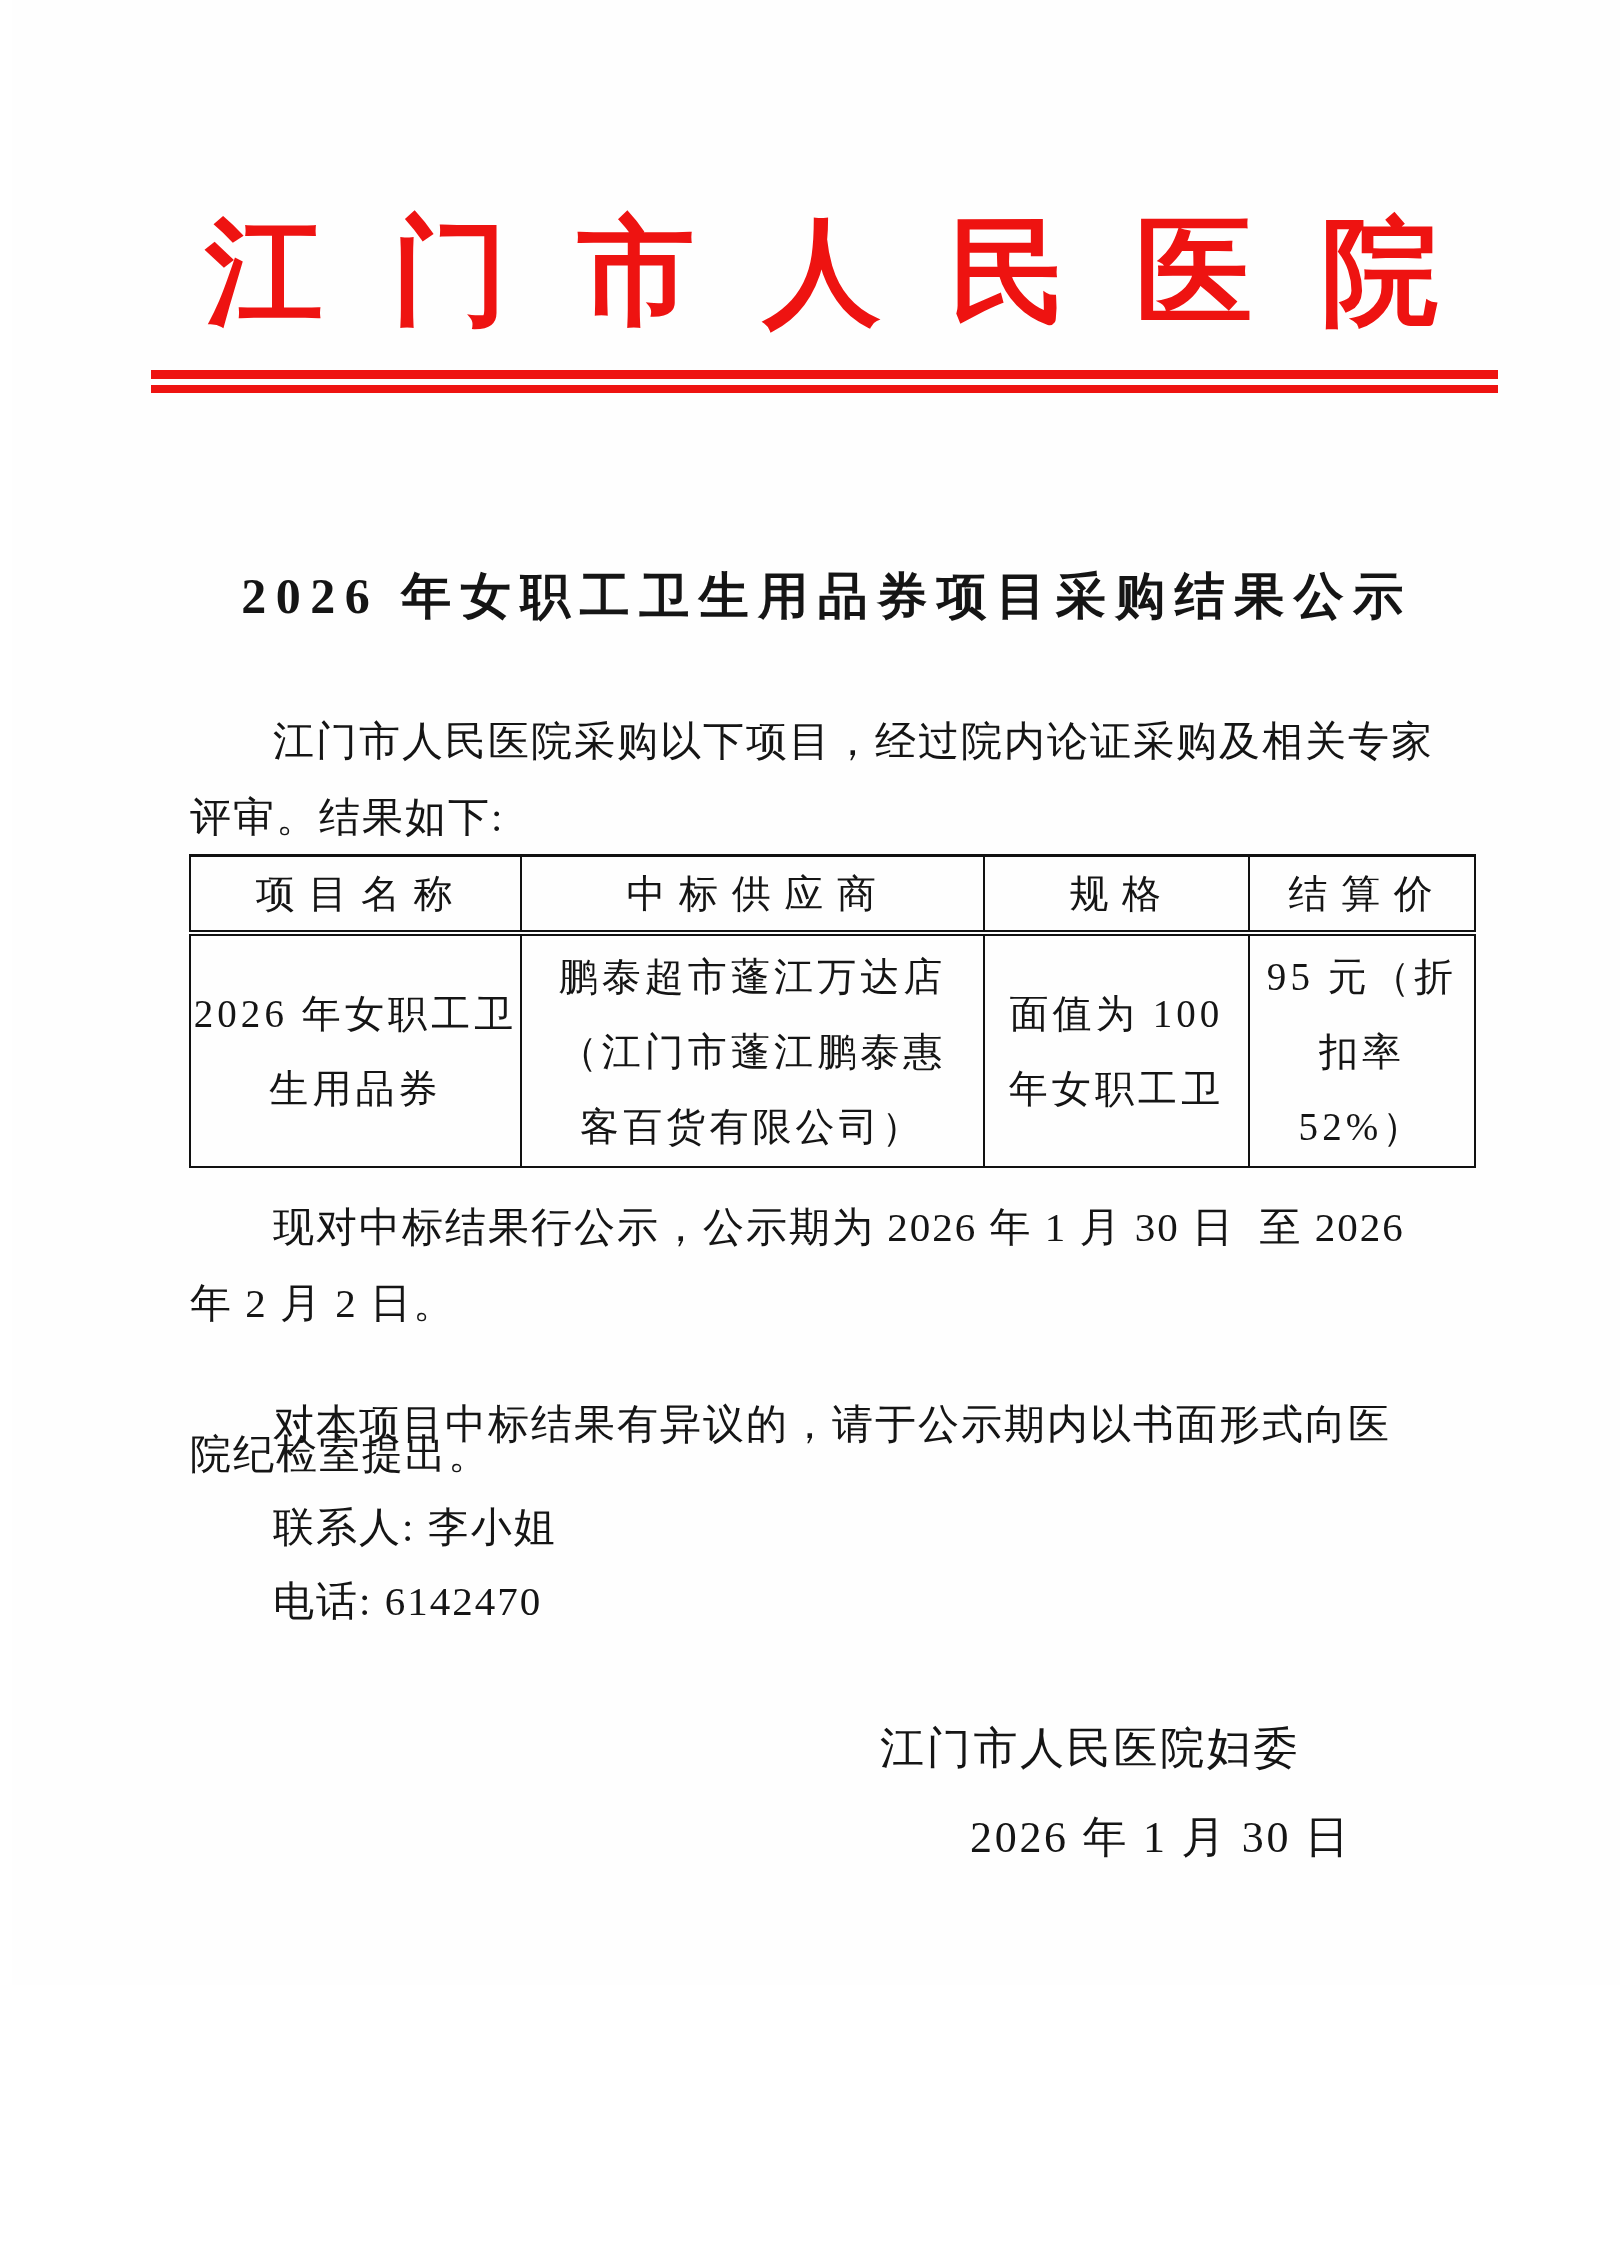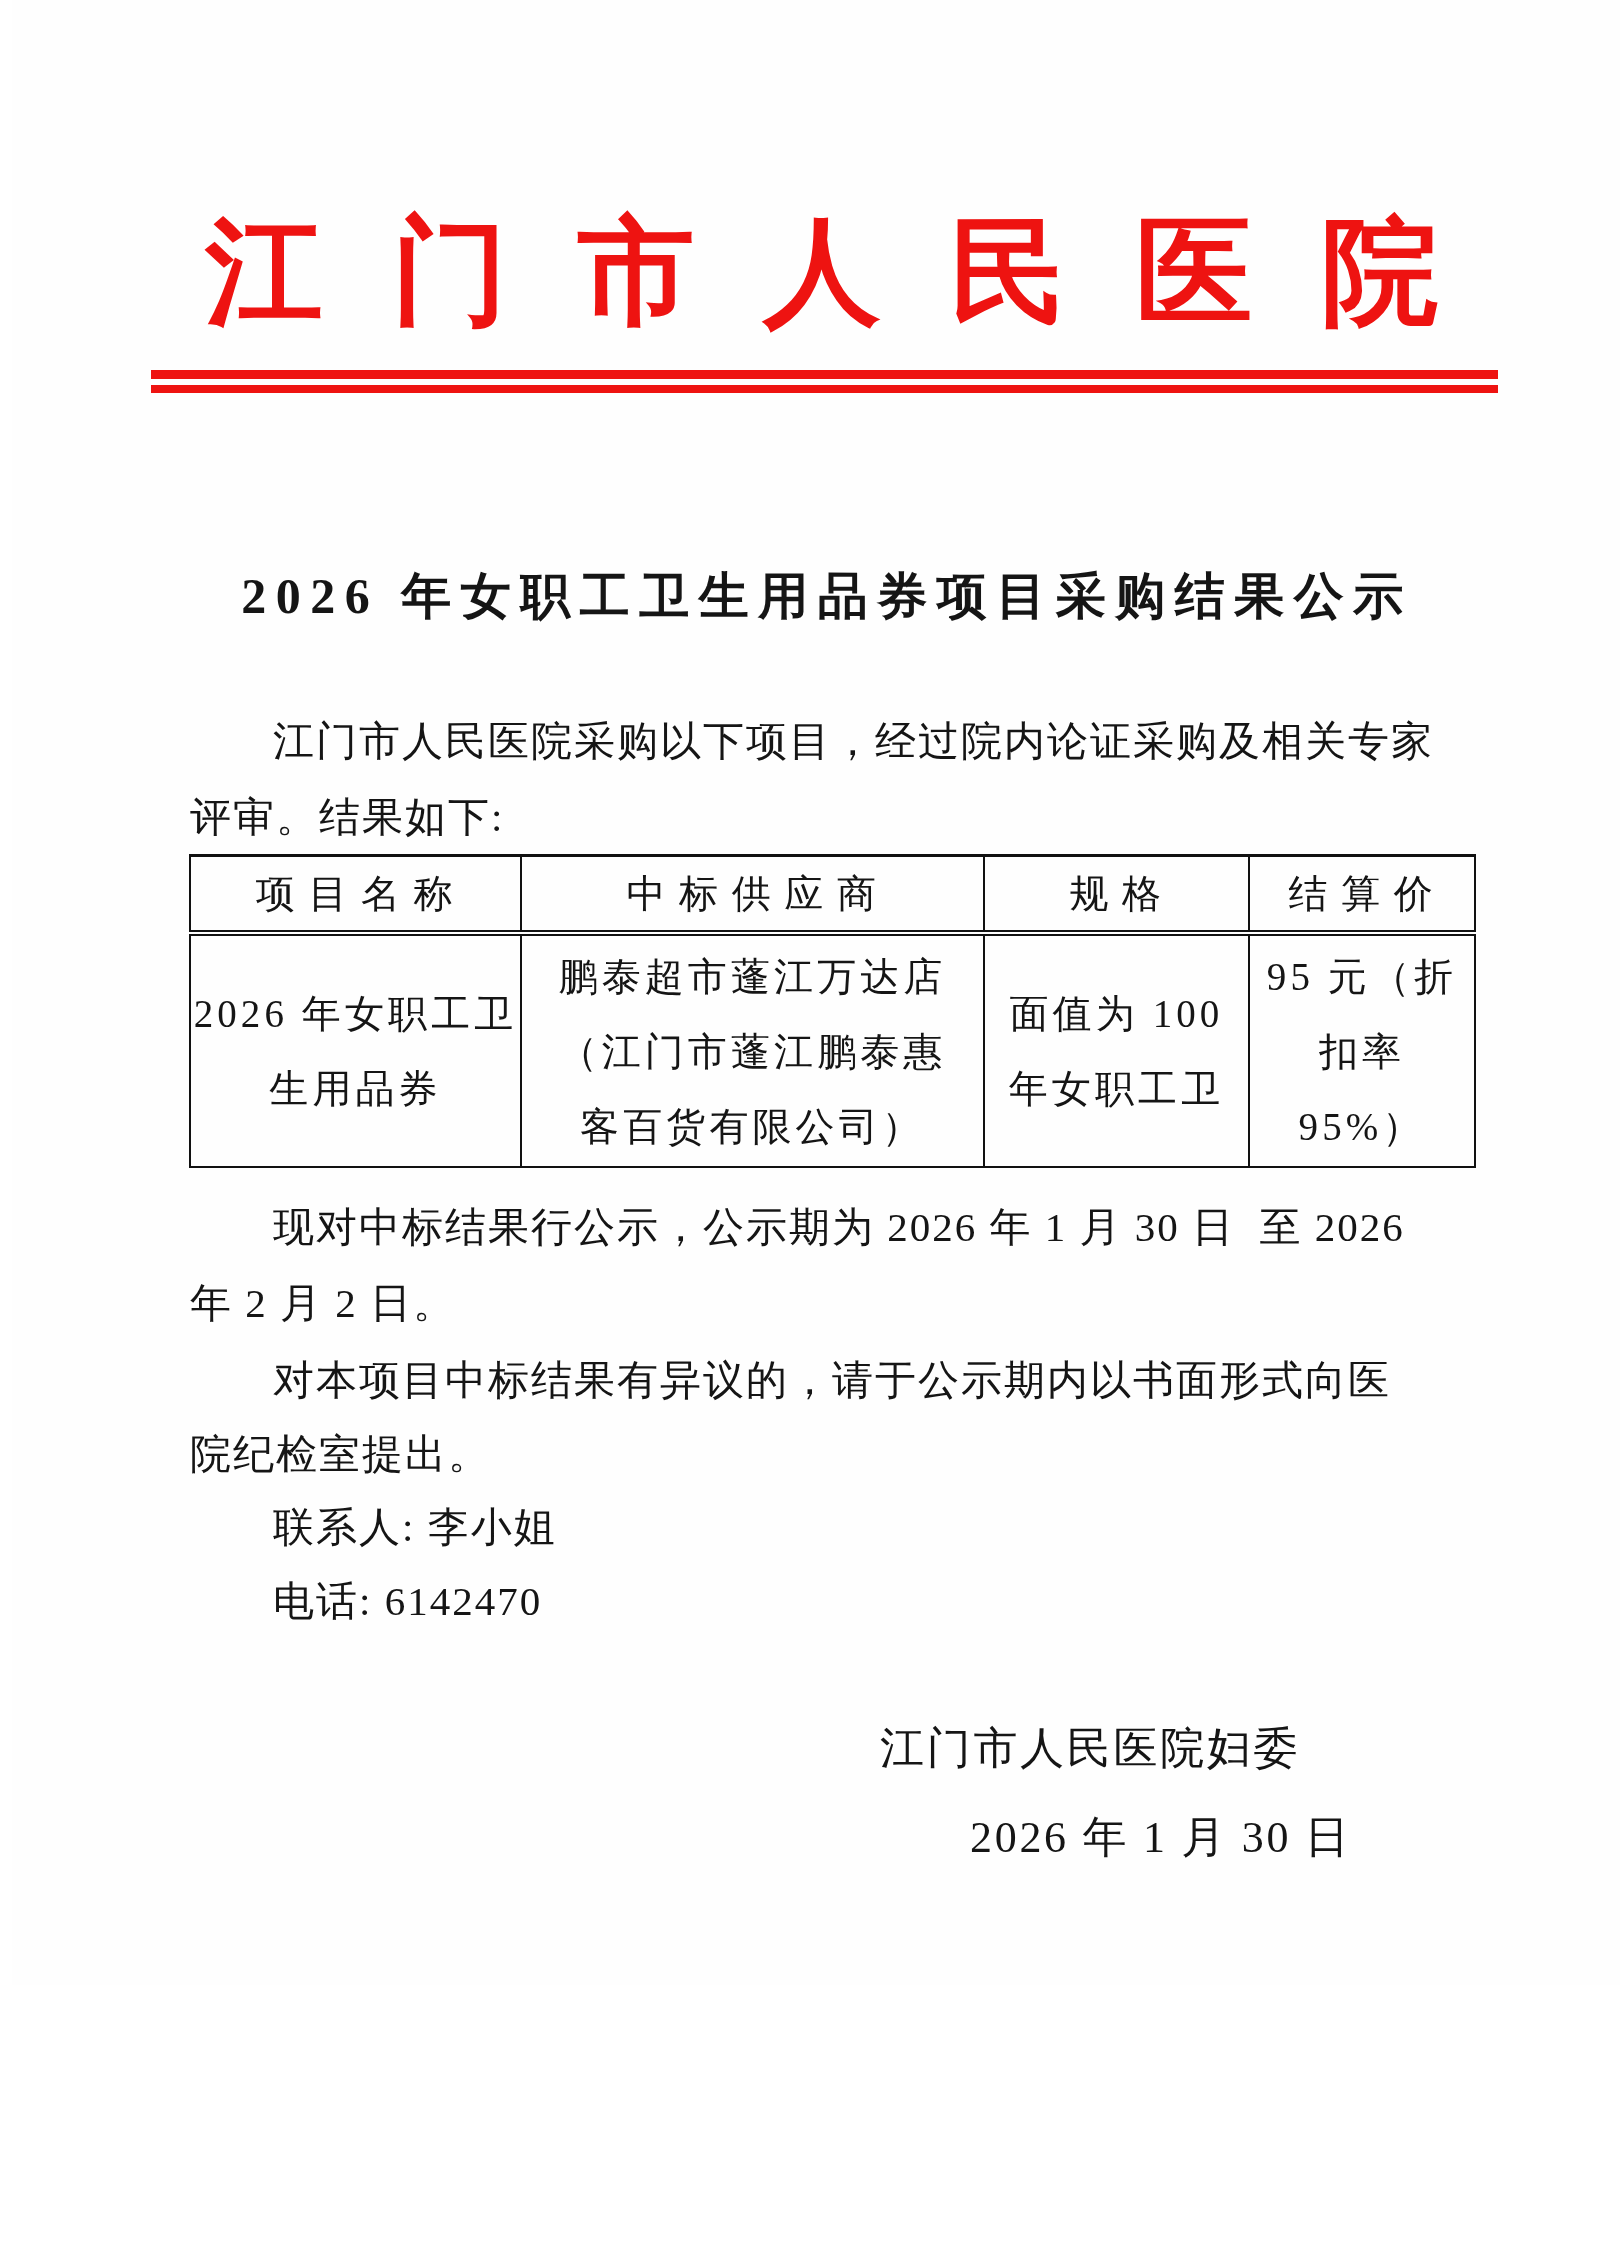--- a/index.html
+++ b/index.html
@@ -114,29 +114,29 @@
           <div class="cell-line">鹏泰超市蓬江万达店</div>
           <div class="cell-line">（江门市蓬江鹏泰惠</div>
           <div class="cell-line">客百货有限公司）</div>
         </td>
         <td>
           <div class="cell-line">面值为 100</div>
           <div class="cell-line">年女职工卫</div>
         </td>
         <td>
           <div class="cell-line">95 元（折</div>
-          <div class="cell-line">扣率 95%）</div>
+          <div class="cell-line">扣率 52%）</div>
         </td>
       </tr>
     </tbody>
   </table>
 
   <div class="line indent" style="top:1203px">现对中标结果行公示，公示期为 2026 年 1 月 30 日  至 2026</div>
   <div class="line" style="top:1279px">年 2 月 2 日。</div>
-  <div class="line indent" style="top:1356px">对本项目中标结果有异议的，请于公示期内以书面形式向医</div>
+  <div class="line indent" style="top:1400px">对本项目中标结果有异议的，请于公示期内以书面形式向医</div>
   <div class="line" style="top:1430px">院纪检室提出。</div>
 
   <div class="line indent" style="top:1503px">联系人: 李小姐</div>
   <div class="line indent" style="top:1577px">电话: 6142470</div>
 
   <div class="sig sig-org">江门市人民医院妇委</div>
   <div class="sig sig-date">2026 年 1 月 30 日</div>
 
   <div class="red-rule footer-rule-1"></div>
   <div class="red-rule footer-rule-2"></div>

